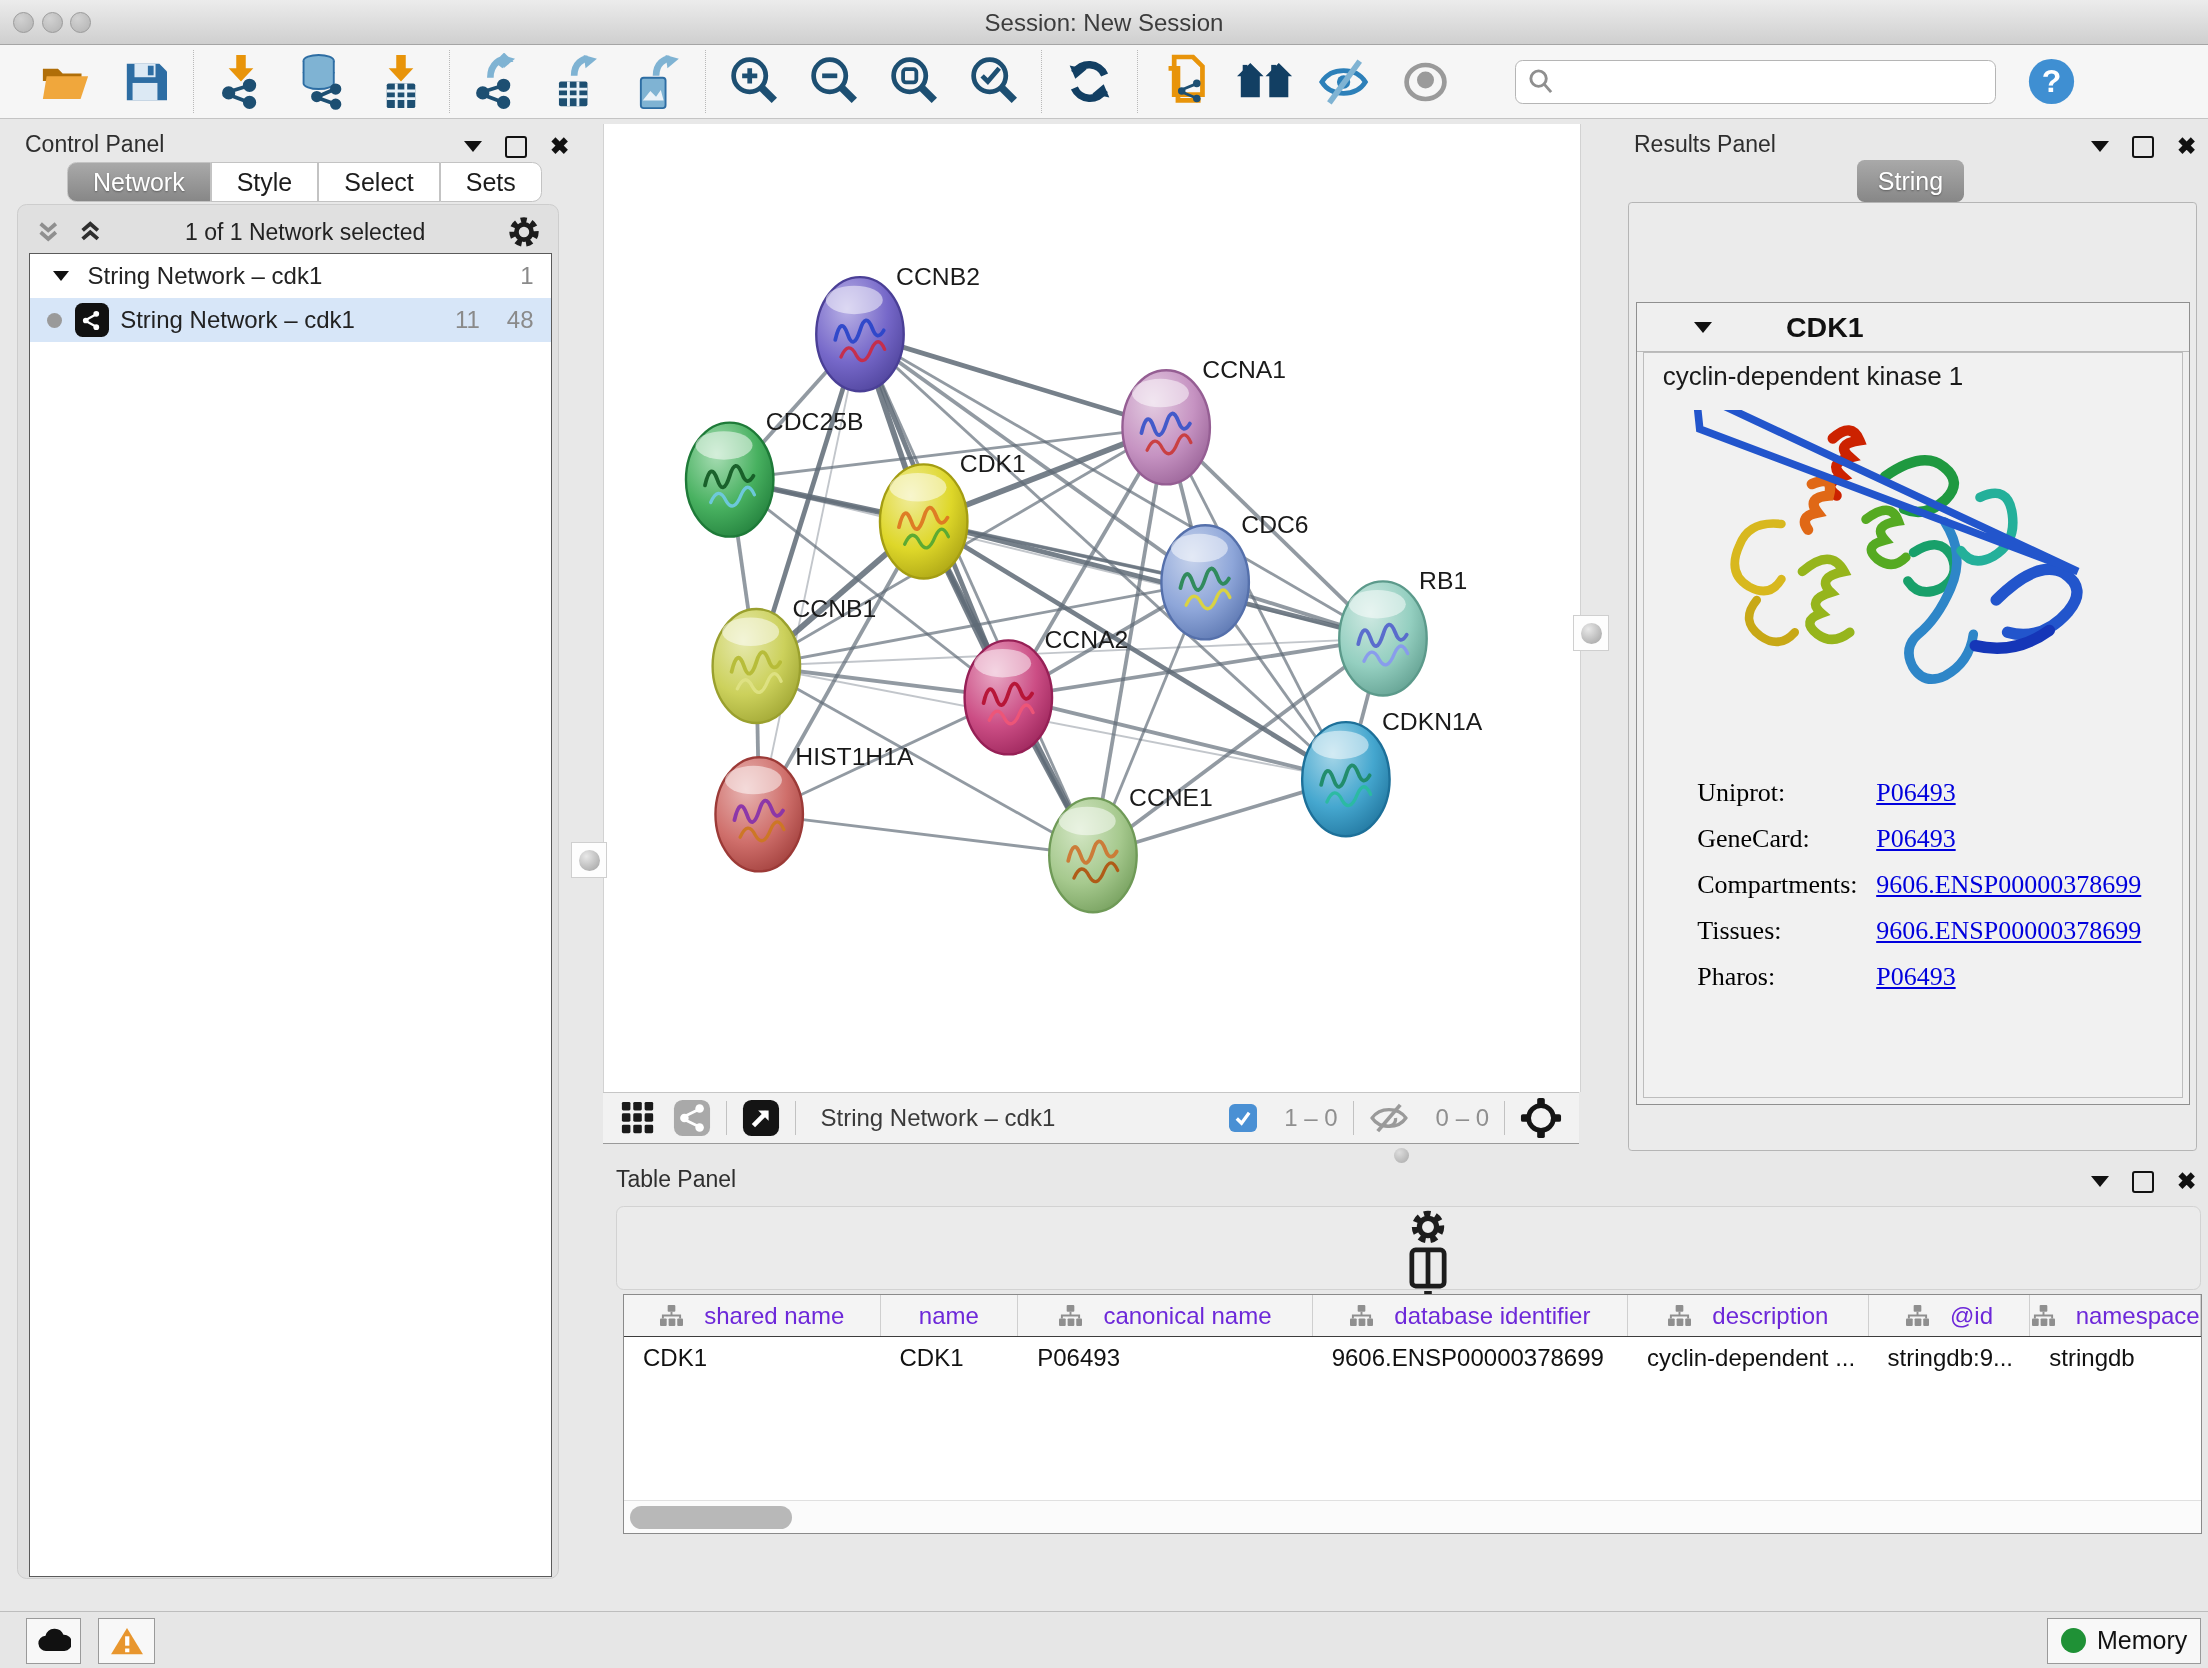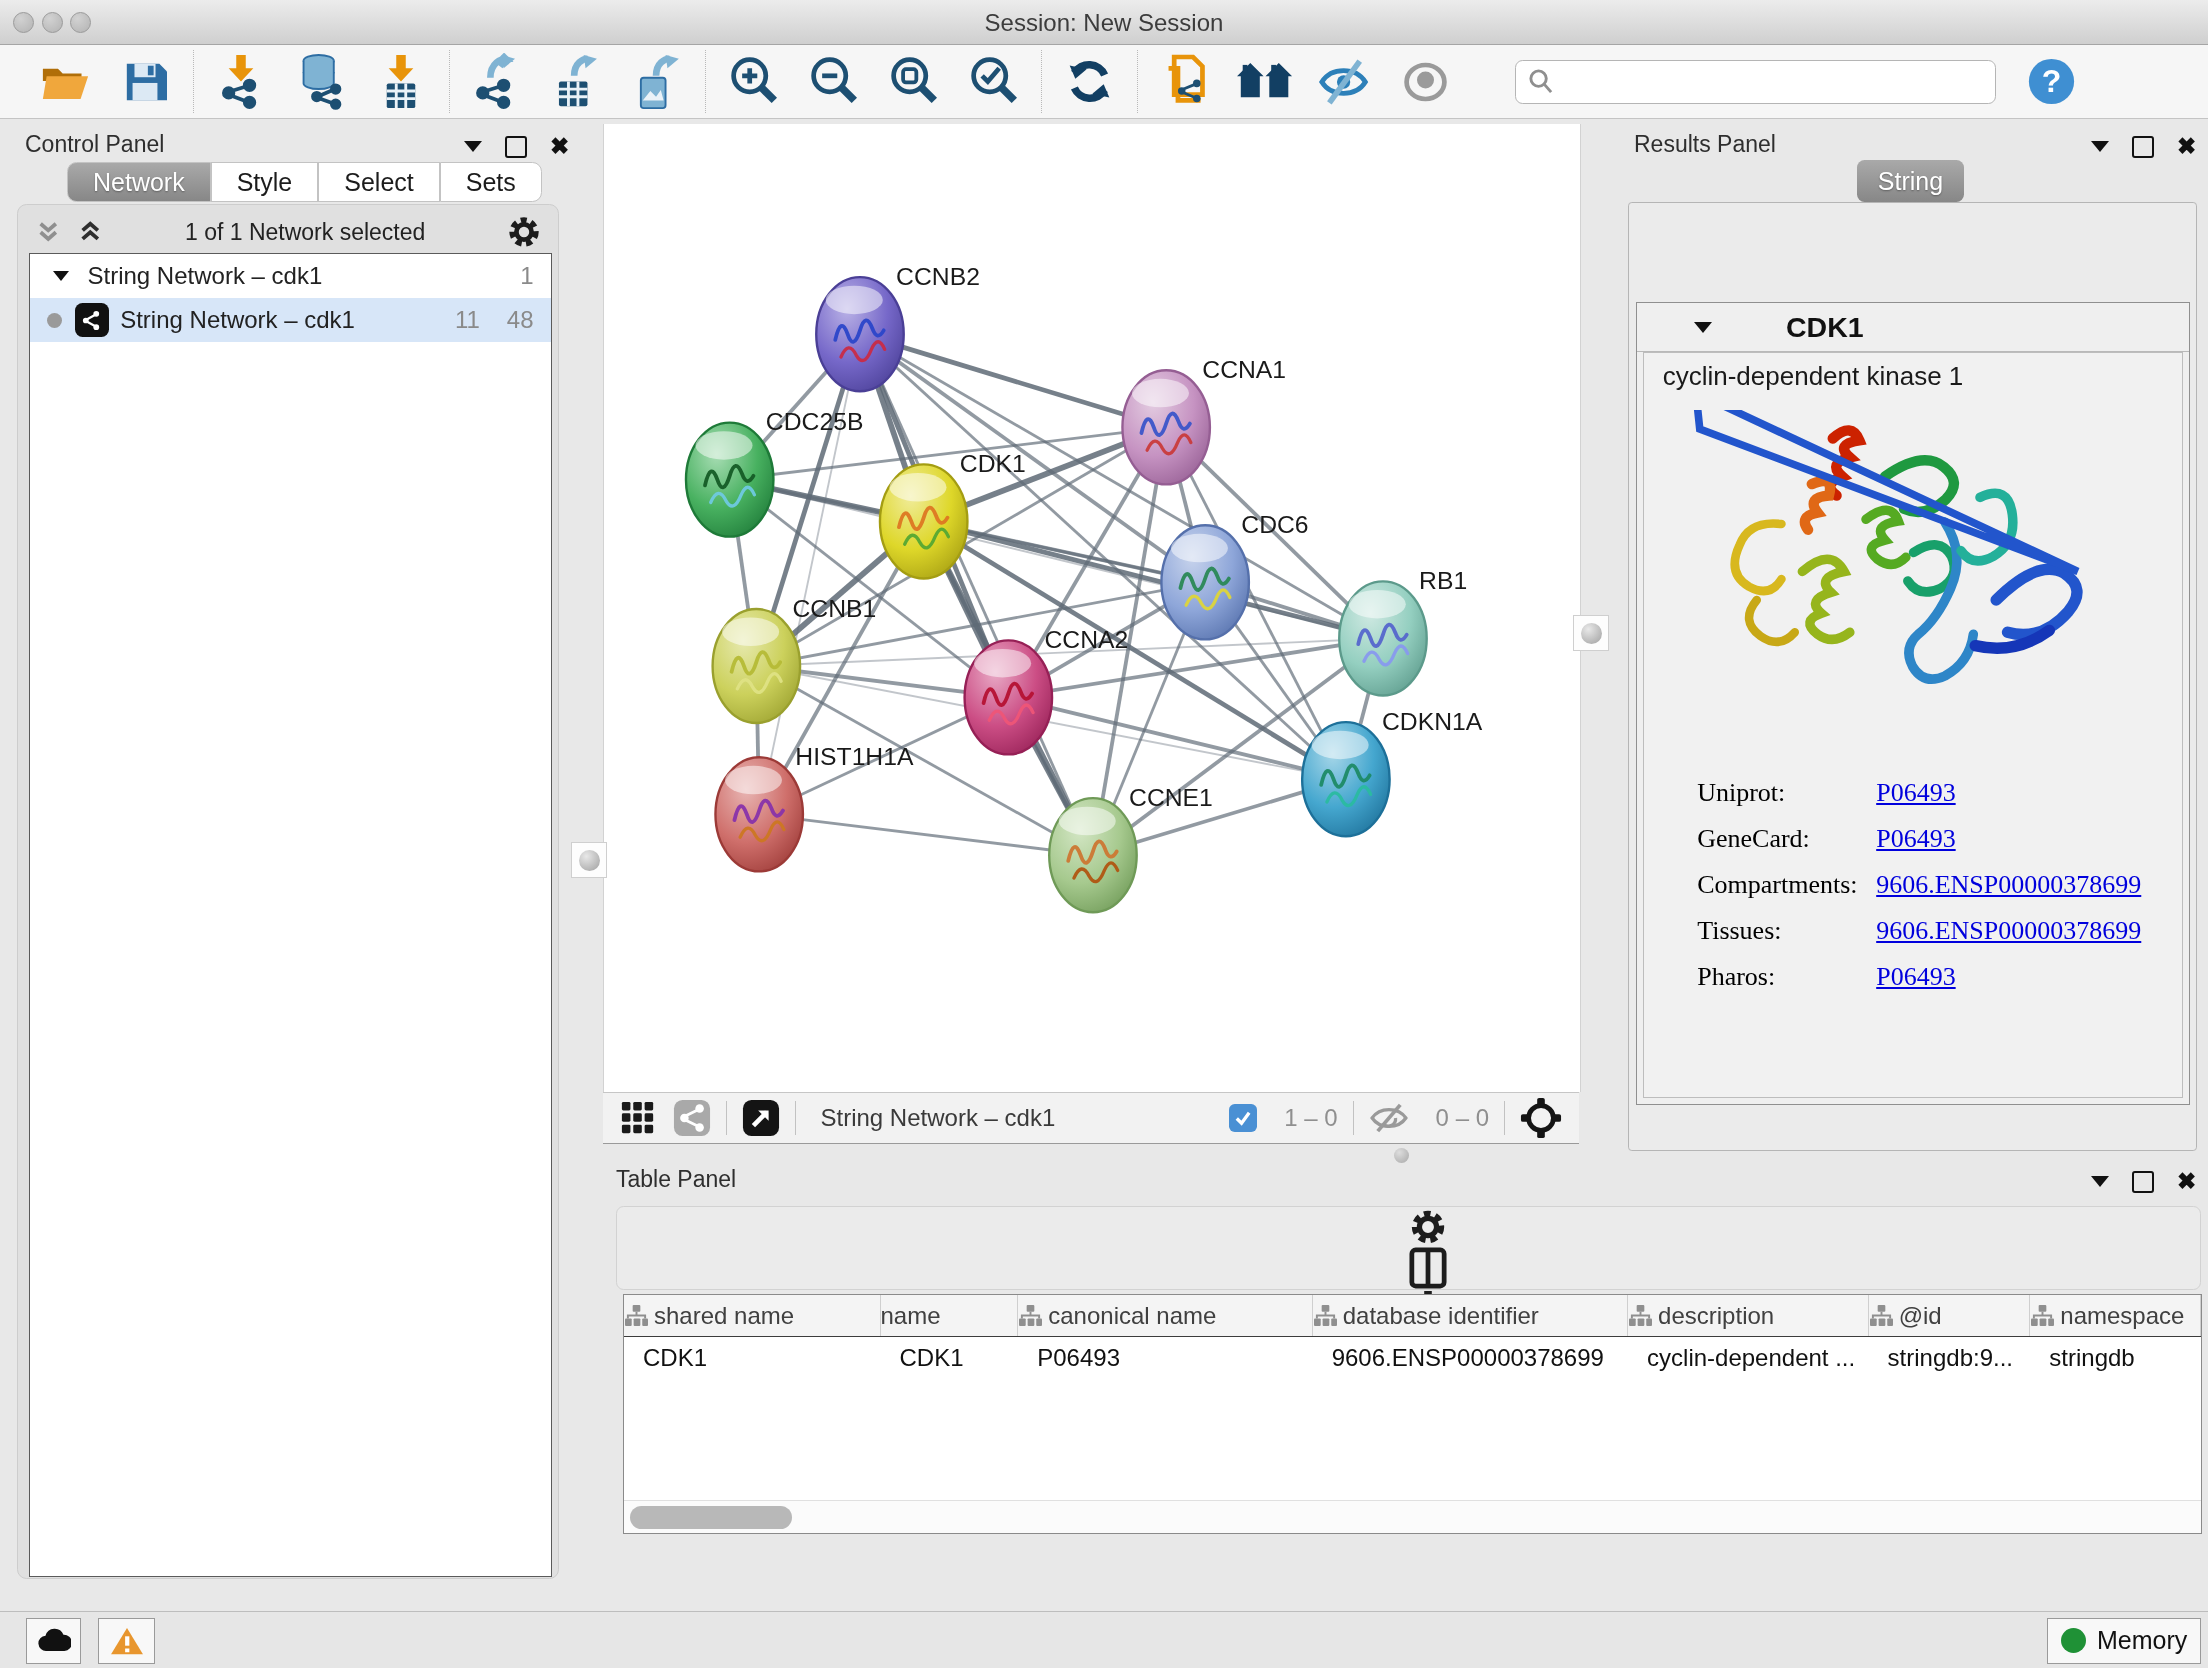--- a/index.html
+++ b/index.html
@@ -80,22 +80,22 @@
   .cl-row{display:flex;margin-top:16px;font-size:26px;align-items:flex-end;}
   .cl-row .lbl{width:179px;margin-left:28.5px;color:#000;}
   .cl-row a{color:#0000dd;text-decoration:underline;}
   
   #tp-toolbox{position:absolute;left:616px;top:1206px;width:1583px;height:82px;background:#ebebeb;
     border:1px solid #d2d2d2;border-radius:7.6px;display:flex;align-items:center;flex-direction:column;}
   .tp-ic{margin-left:38px;display:flex;align-items:center;}
   #fx{font-family:"DejaVu Serif",serif;font-style:italic;font-size:32px;color:#9a9a9a;margin-left:42px;}
   #tbl{position:absolute;left:623px;top:1294px;width:1579px;height:240px;background:#fff;border:1.9px solid #8a8a8a;box-sizing:border-box;}
   #tbl-head{display:flex;height:42px;background:#f4f4f4;border-bottom:1.9px solid #3c3c3c;box-sizing:border-box;}
-  .th{display:flex;align-items:center;font-size:24px;color:#404040;
-      border-right:1px solid #cfcfcf;box-sizing:border-box;overflow:hidden;white-space:nowrap;gap:5px;}
+  .th{display:flex;align-items:center;justify-content:center;font-size:24px;color:#6d28d9;
+      border-right:1px solid #cfcfcf;box-sizing:border-box;overflow:hidden;white-space:nowrap;gap:20px;}
   #tbl-row{display:flex;height:42px;}
   .td{font-size:24px;color:#111;padding-left:19px;display:flex;align-items:center;box-sizing:border-box;
       overflow:hidden;white-space:nowrap;}
   #tbl-hscroll{position:absolute;left:0;bottom:0;width:100%;height:32px;background:#fbfbfb;border-top:1px solid #e0e0e0;}
   #tbl-thumb{position:absolute;left:5.7px;top:4.8px;width:162px;height:23px;border-radius:11.4px;background:#b8b8b8;}
   #tbl-tabs{position:absolute;left:1127px;top:1548px;display:flex;}
   #tbl-tabs .tab{height:42px;font-size:26px;}
   #tbl-tabs .tab:first-child{border-top-left-radius:9.5px;border-bottom-left-radius:9.5px;}
   #tbl-tabs .tab:last-child{border-top-right-radius:9.5px;border-bottom-right-radius:9.5px;}
   

